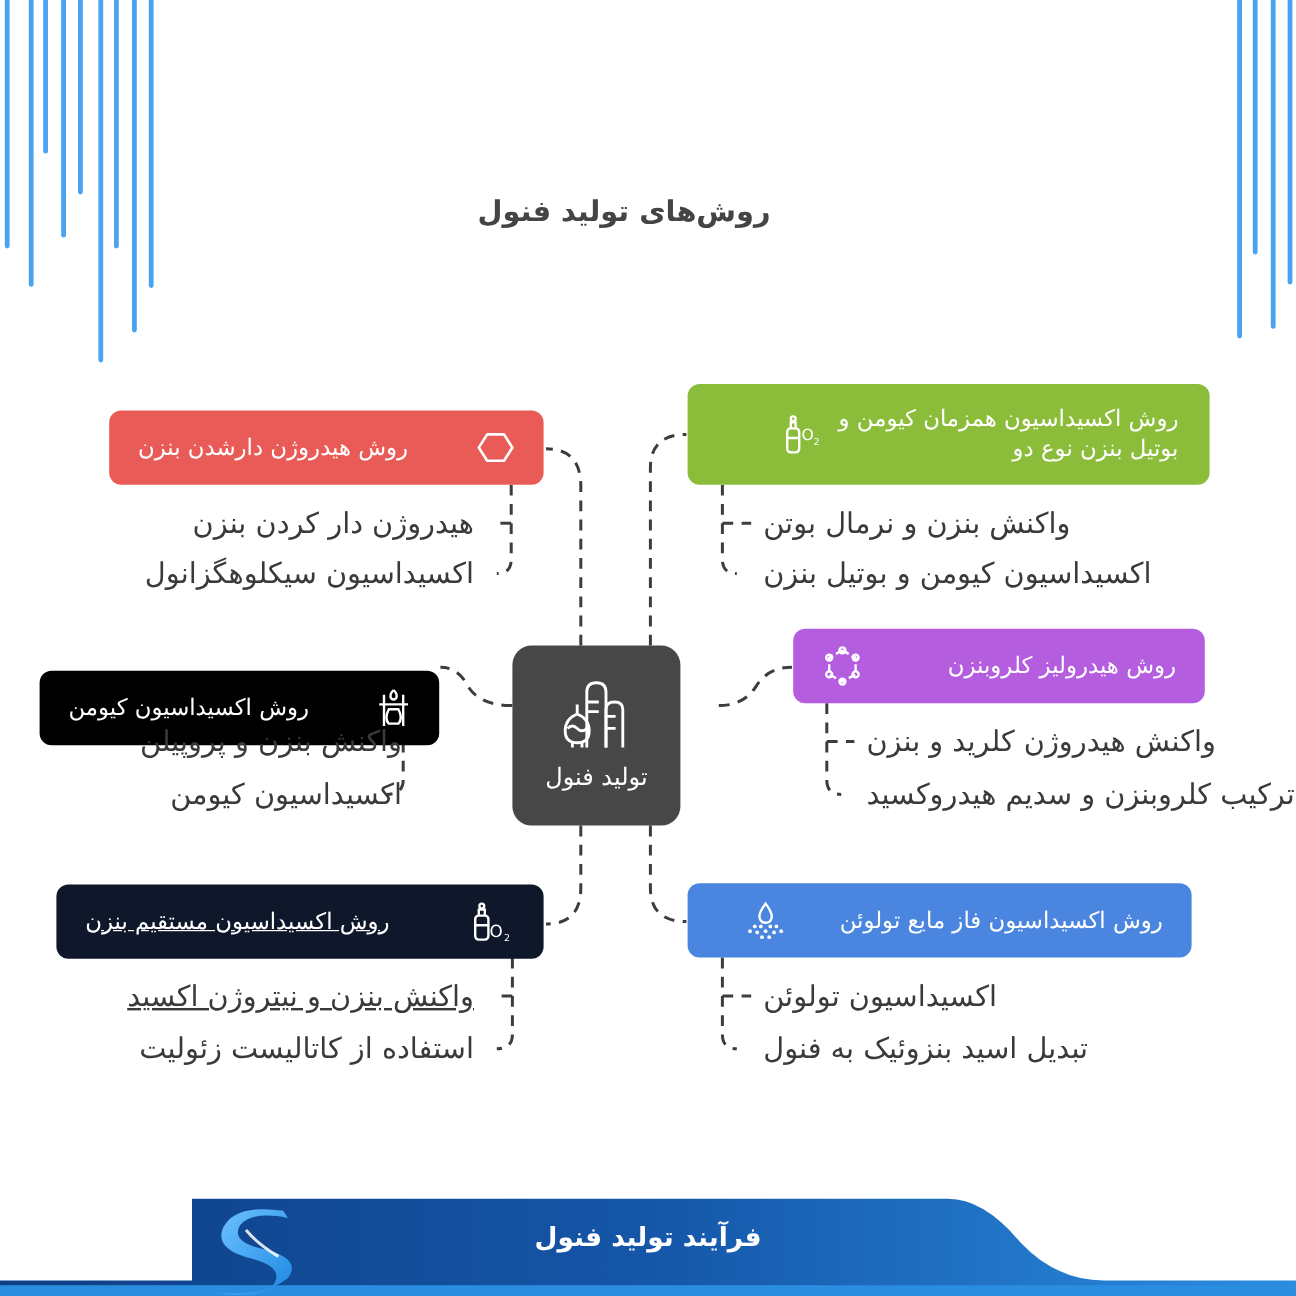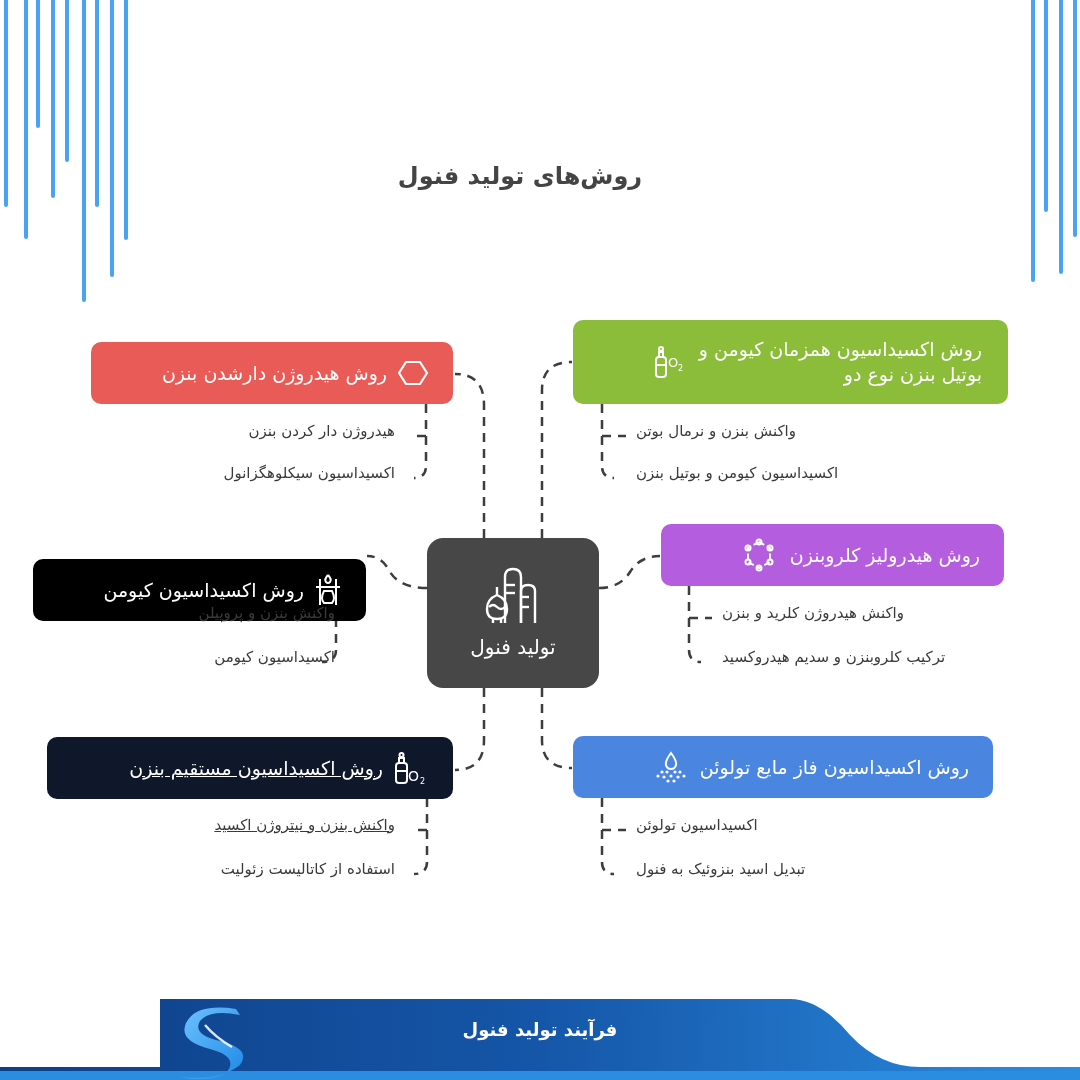--- a/index.html
+++ b/index.html
@@ -11,53 +11,53 @@
     .deco-lines { position: absolute; top: 0; left: 0; width: 1080px; height: 320px; pointer-events: none; }
     .title {
       position: absolute; top: 162px; left: 0; width: 1040px; text-align: center;
       font-size: 24px; font-weight: bold; color: #444444; direction: rtl;
       padding-left: 0;
     }
     .title span { display: inline-block; margin-left: 0; transform: translateX(0); }
     .connectors { position: absolute; top: 0; left: 0; width: 1080px; height: 1080px; pointer-events: none; }
 
     .center {
-      position: absolute; left: 427px; top: 538px; width: 172px; height: 150px;
+      position: absolute; left: 427px; top: 538px; width: 140px; height: 150px;
       background: #474747; border-radius: 16px; color: #fff;
       display: flex; flex-direction: column; align-items: center; justify-content: center;
     }
     .center .label { font-size: 20px; direction: rtl; margin-top: 6px; }
 
     .method {
       position: absolute; height: 62px; border-radius: 10px; color: #fff;
-      display: flex; align-items: center; justify-content: flex-end;
+      display: flex; align-items: center; justify-content: space-between;
       direction: ltr; box-sizing: border-box; padding: 0 24px;
       font-size: 19px;
     }
     .method .text { direction: rtl; text-align: right; line-height: 1.3; }
     .method .icon { margin-left: 10px; display: flex; align-items: center; }
     .method.red { background: #e85b57; }
     .method.green-lime { background: #8bbd3b; }
     .method.green { background: #000000; margin-top: 35px; }
     .method.purple { background: #b55ddf; }
     .method.yellow { background: #0f172a; text-decoration: underline; }
     .method.blue { background: #4a86e0; padding-left: 48px; }
 
     .sub {
-      position: absolute; font-size: 15px; color: #3a3a3a; direction: rtl;
+      position: absolute; font-size: 24px; color: #3a3a3a; direction: rtl;
       white-space: nowrap;
     }
 
     .footer {
       position: absolute; left: 0; top: 995px; width: 1080px; height: 85px;
     }
     .footer svg { position: absolute; top: 0; left: 0; }
     .footer .footer-title {
       position: absolute; left: 0; width: 1080px; top: 24px; text-align: center;
-      color: #fff; font-size: 18px; font-weight: bold; direction: rtl;
+      color: #fff; font-size: 22px; font-weight: bold; direction: rtl;
     }
     .footer .footer-title span { position: relative; left: 0; }
   </style>
 </head>
 <body>
 
 <svg class="deco-lines" viewBox="0 0 1080 320">
   <g stroke="#4aa3f0" stroke-width="4" stroke-linecap="round">
     <line x1="6" y1="0" x2="6" y2="205"></line>
     <line x1="26" y1="0" x2="26" y2="237"></line>

